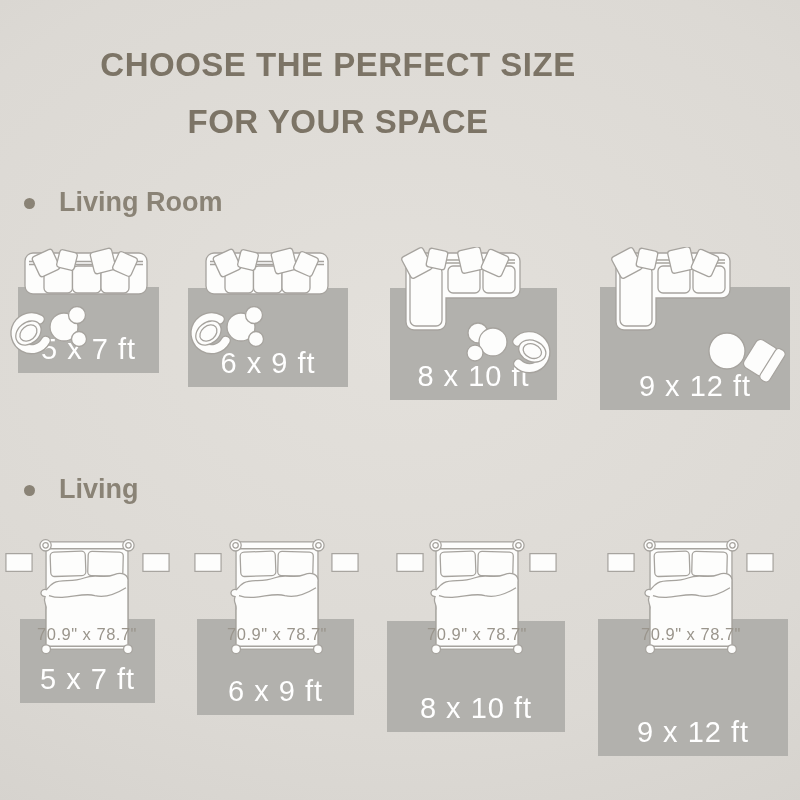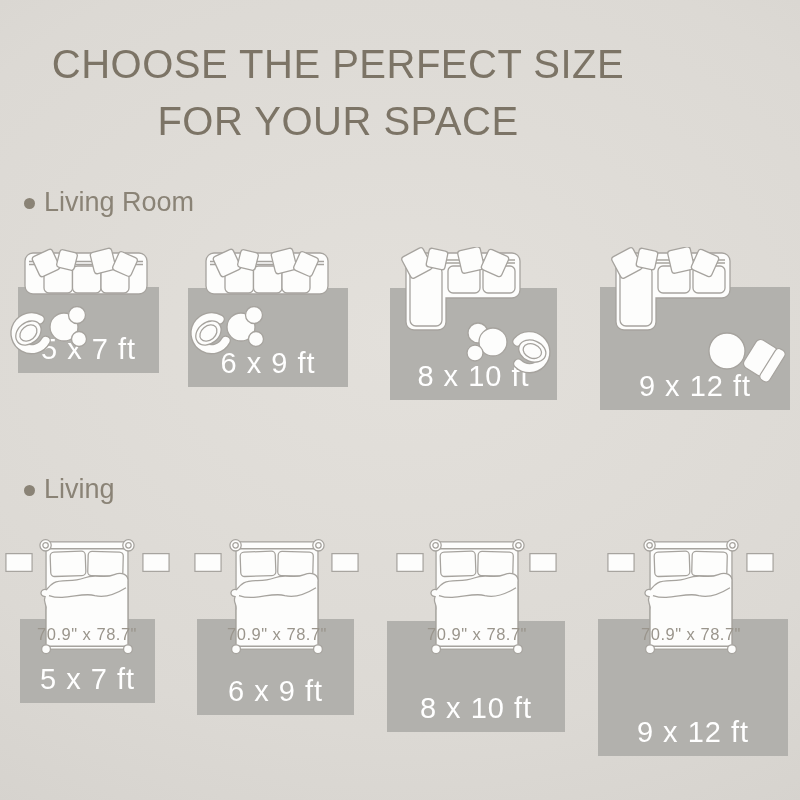--- a/index.html
+++ b/index.html
@@ -4,26 +4,26 @@
 <style>
   html,body{margin:0;padding:0;}
   .stage{
     position:relative;width:800px;height:800px;overflow:hidden;
     background:radial-gradient(ellipse 120% 90% at 50% 42%,
       var(--background,#e3e0db) 0%, #dcd9d4 55%, #d0cdc8 100%);
     font-family:"Liberation Sans", sans-serif;
   }
   .title{
     position:absolute;left:0;top:36px;width:676px;text-align:center;
-    color:var(--title-text,#7c7466);font-weight:normal;font-size:40px;
+    color:var(--title-text,#7c7466);font-weight:bold;font-size:33px;
     line-height:57px;letter-spacing:.5px;
   }
   .section-header{
-    position:absolute;display:flex;align-items:center;gap:9px;
-    color:var(--section-text,#8a8376);font-size:27px;
+    position:absolute;display:flex;align-items:center;gap:24px;
+    color:var(--section-text,#8a8376);font-size:27px;font-weight:bold;
   }
   .bullet{width:11px;height:11px;border-radius:50%;
     background:var(--section-text,#75705f);flex:0 0 auto;margin-top:2px;}
   .rug{
     position:absolute;background:var(--rug,#b2b1ad);z-index:1;
     display:flex;align-items:flex-end;justify-content:center;
   }
   .rug-label{
     color:var(--rug-label-text,#ffffff);font-size:29px;letter-spacing:1px;
     padding-bottom:9px;line-height:1;

